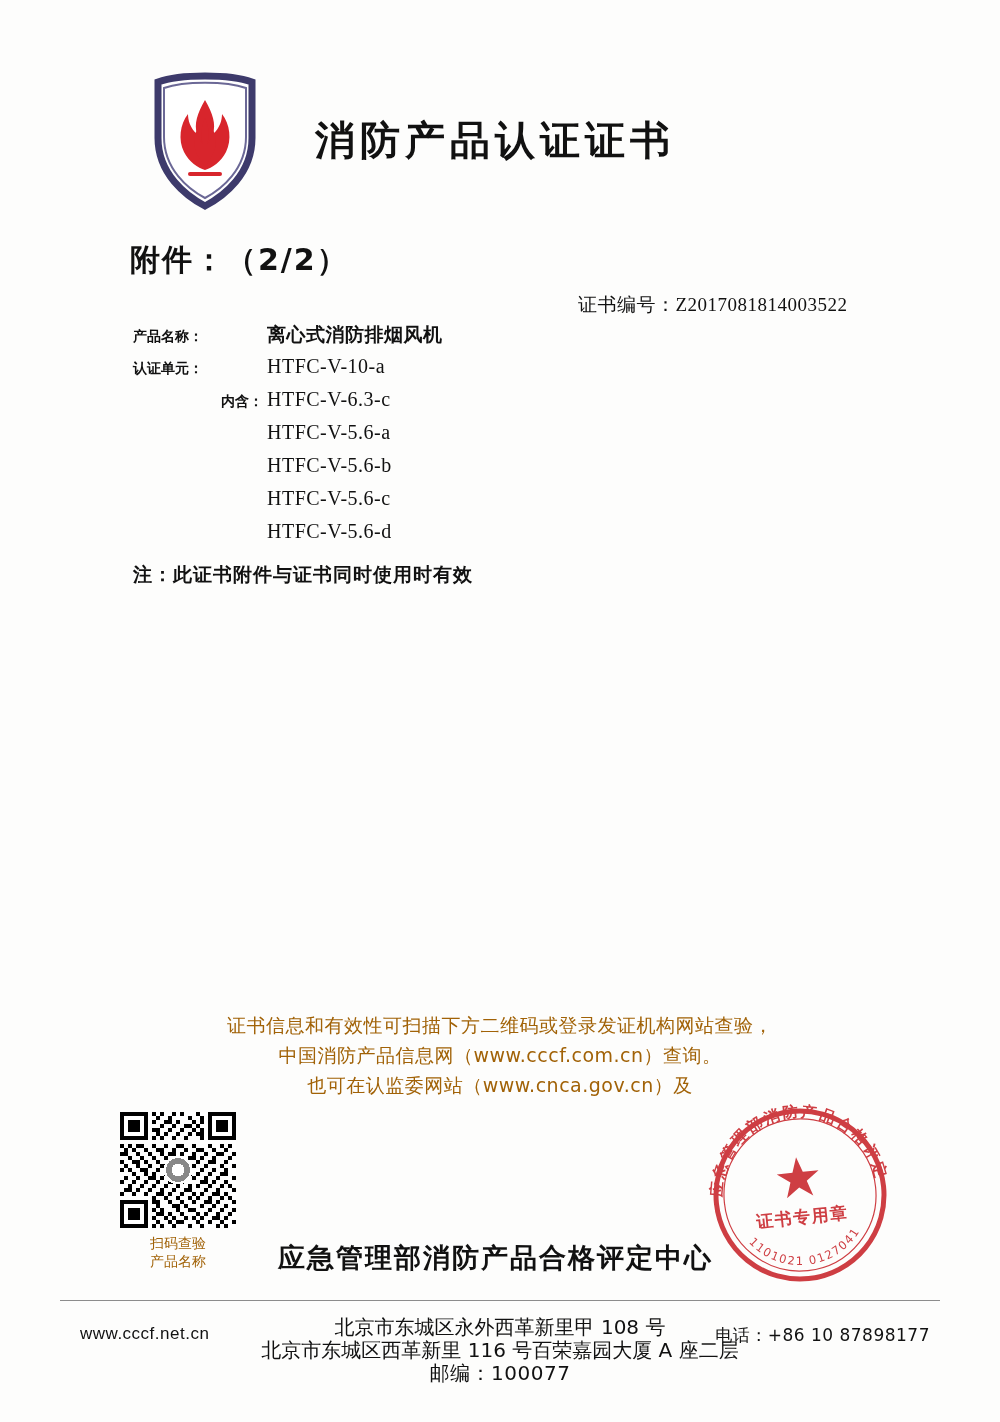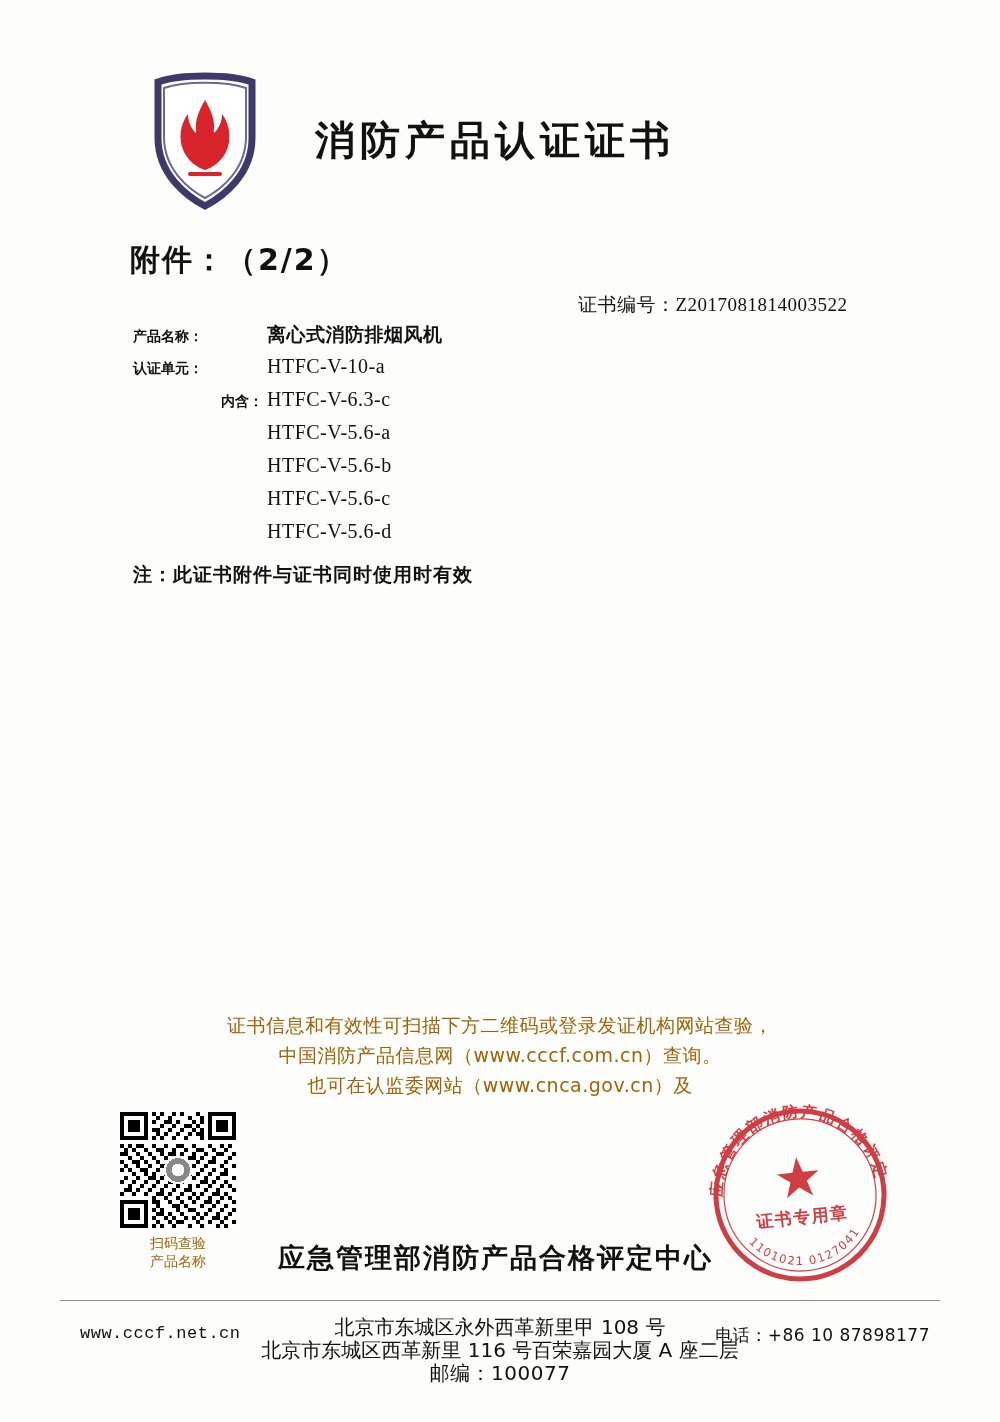--- a/index.html
+++ b/index.html
@@ -203,21 +203,21 @@
     left: 60px;
     width: 880px;
     height: 90px;
     font-family: "DejaVu Sans", sans-serif;
     color: #111;
   }
   .footer-web {
     position: absolute;
     left: 20px;
     top: 14px;
-    font-family: Liberation Mono, monospace;
+    font-family: Liberation Sans, sans-serif;
     font-size: 17px;
     letter-spacing: 0.5px;
   }
   .footer-tel {
     position: absolute;
     right: 10px;
     top: 14px;
     font-size: 17px;
     letter-spacing: 0.5px;
   }

